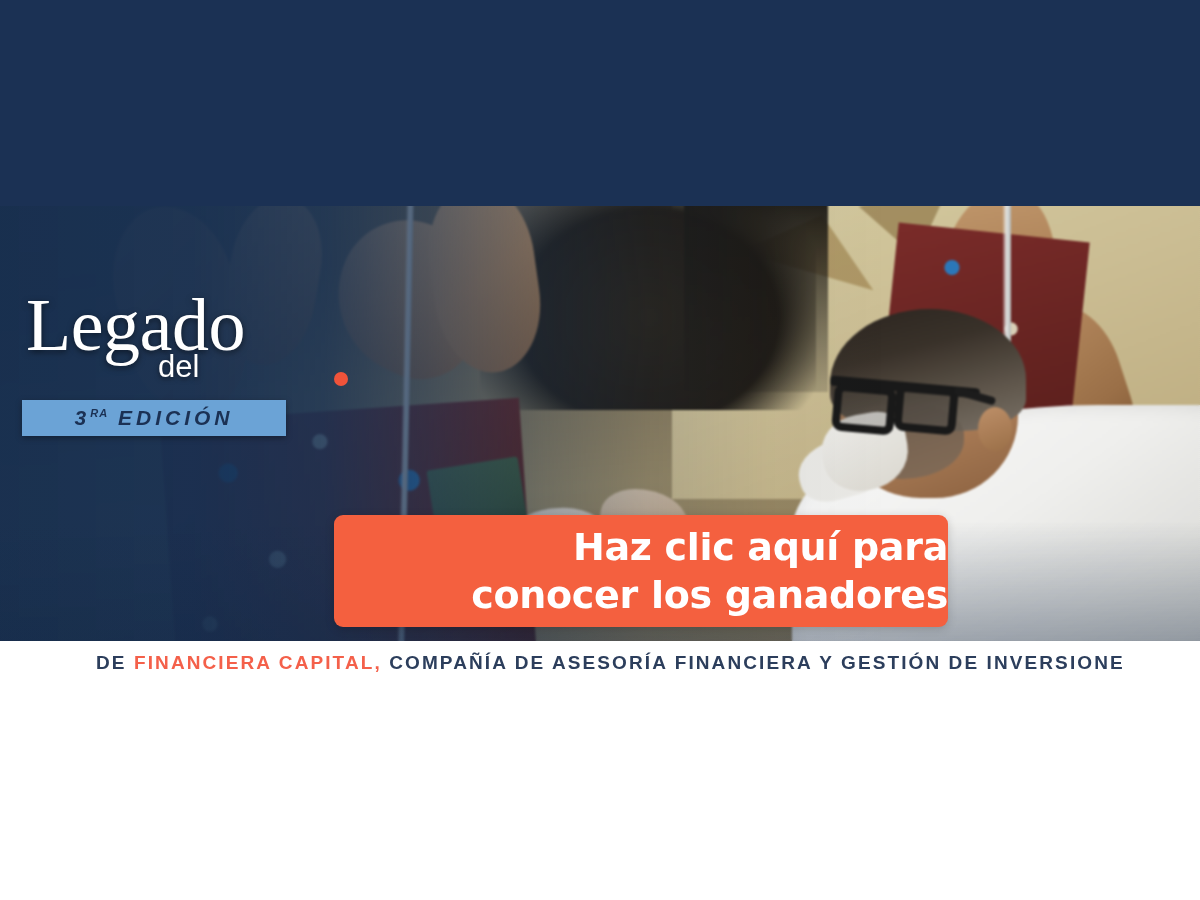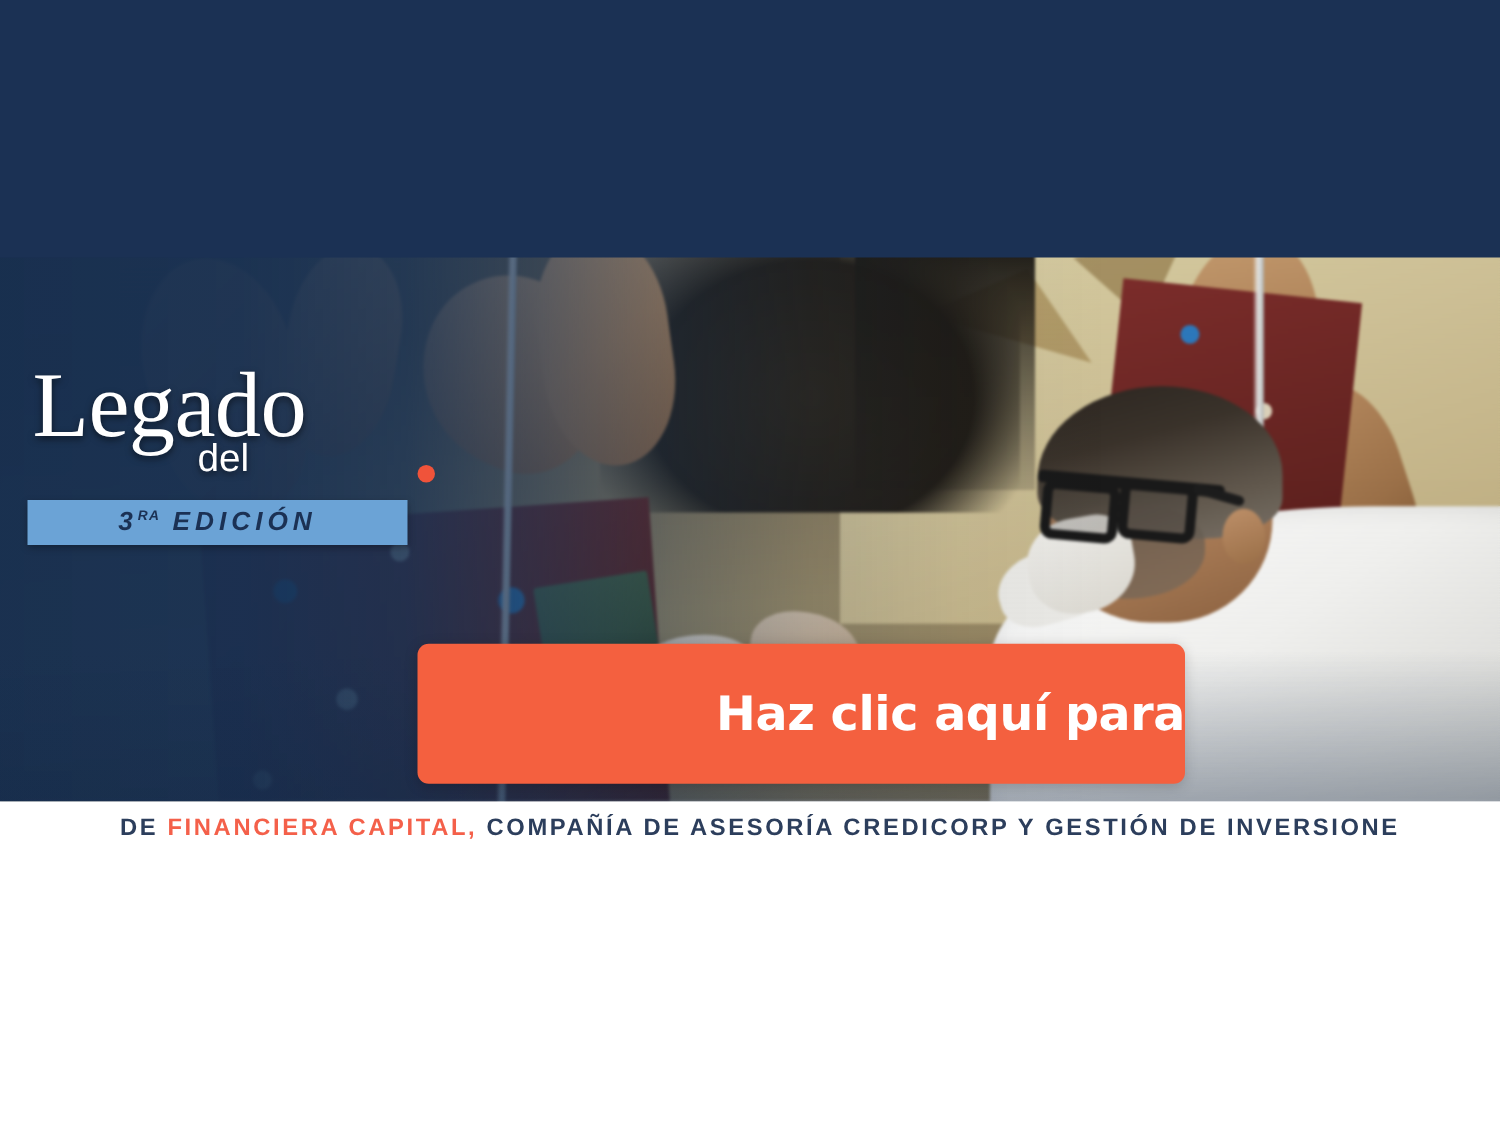--- a/index.html
+++ b/index.html
@@ -356,21 +356,21 @@
   .logo-dot {
     position: absolute;
     left: 312px; top: 84px;
     width: 14px; height: 14px;
     border-radius: 50%;
     background: #f0533a;
   }
   .logo-edition {
     position: absolute;
     left: 0; top: 112px;
-    width: 304px;
+    width: 264px;
     height: 36px;
     background: #6ba3d6;
     display: flex;
     align-items: center;
     justify-content: center;
     box-shadow: 0 2px 6px rgba(0,0,0,0.35);
   }
   .logo-edition-text {
     font-family: "Liberation Sans", sans-serif;
     font-style: italic;
@@ -507,21 +507,22 @@
         <span class="logo-del">del</span>
         <span class="logo-dot"></span>
       </div>
       <div class="logo-edition">
         <span class="logo-edition-text"><span>3</span><sup>RA</sup>&nbsp;<span>EDICIÓN</span></span>
       </div>
     </div>
 
     <button class="cta-button">
       <span class="cta-line">Haz clic aquí para</span>
+      <span class="cta-line">conocer los ganadores</span>
     </button>
   </div>
 
   <div class="legal-strip">
-    <div class="legal-line"><span>DE </span><span class="legal-brand">FINANCIERA CAPITAL,</span><span> COMPAÑÍA DE ASESORÍA CREDICORP Y GESTIÓN DE INVERSIONE</span></div>
+    <div class="legal-line"><span>DE </span><span class="legal-brand">FINANCIERA CAPITAL,</span><span> COMPAÑÍA DE ASESORÍA FINANCIERA Y GESTIÓN DE INVERSIONE</span></div>
   </div>
 
   <div class="page-blank"></div>
 </div>
 
 </body></html>

